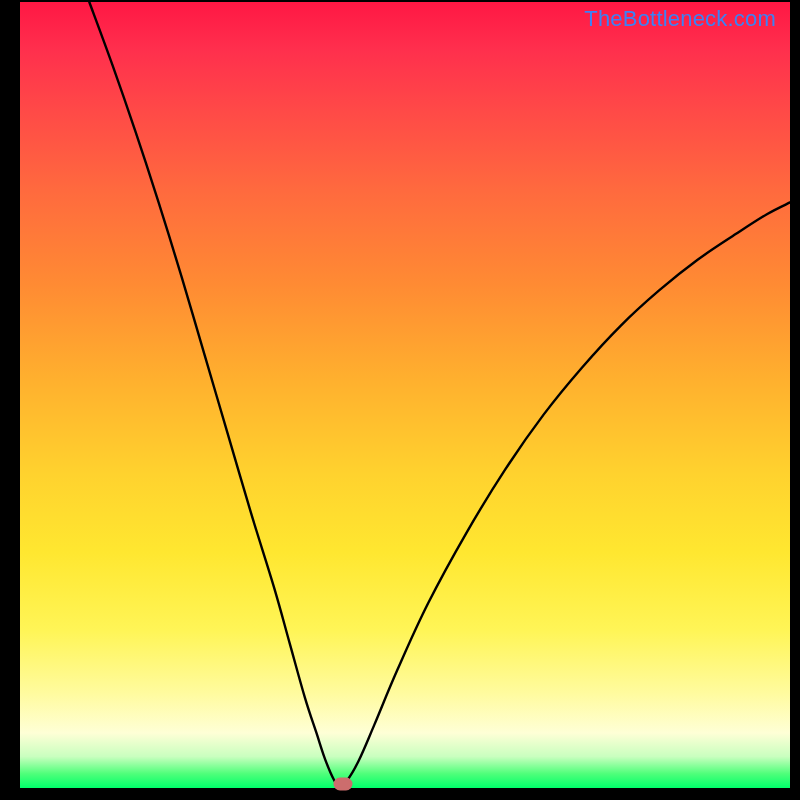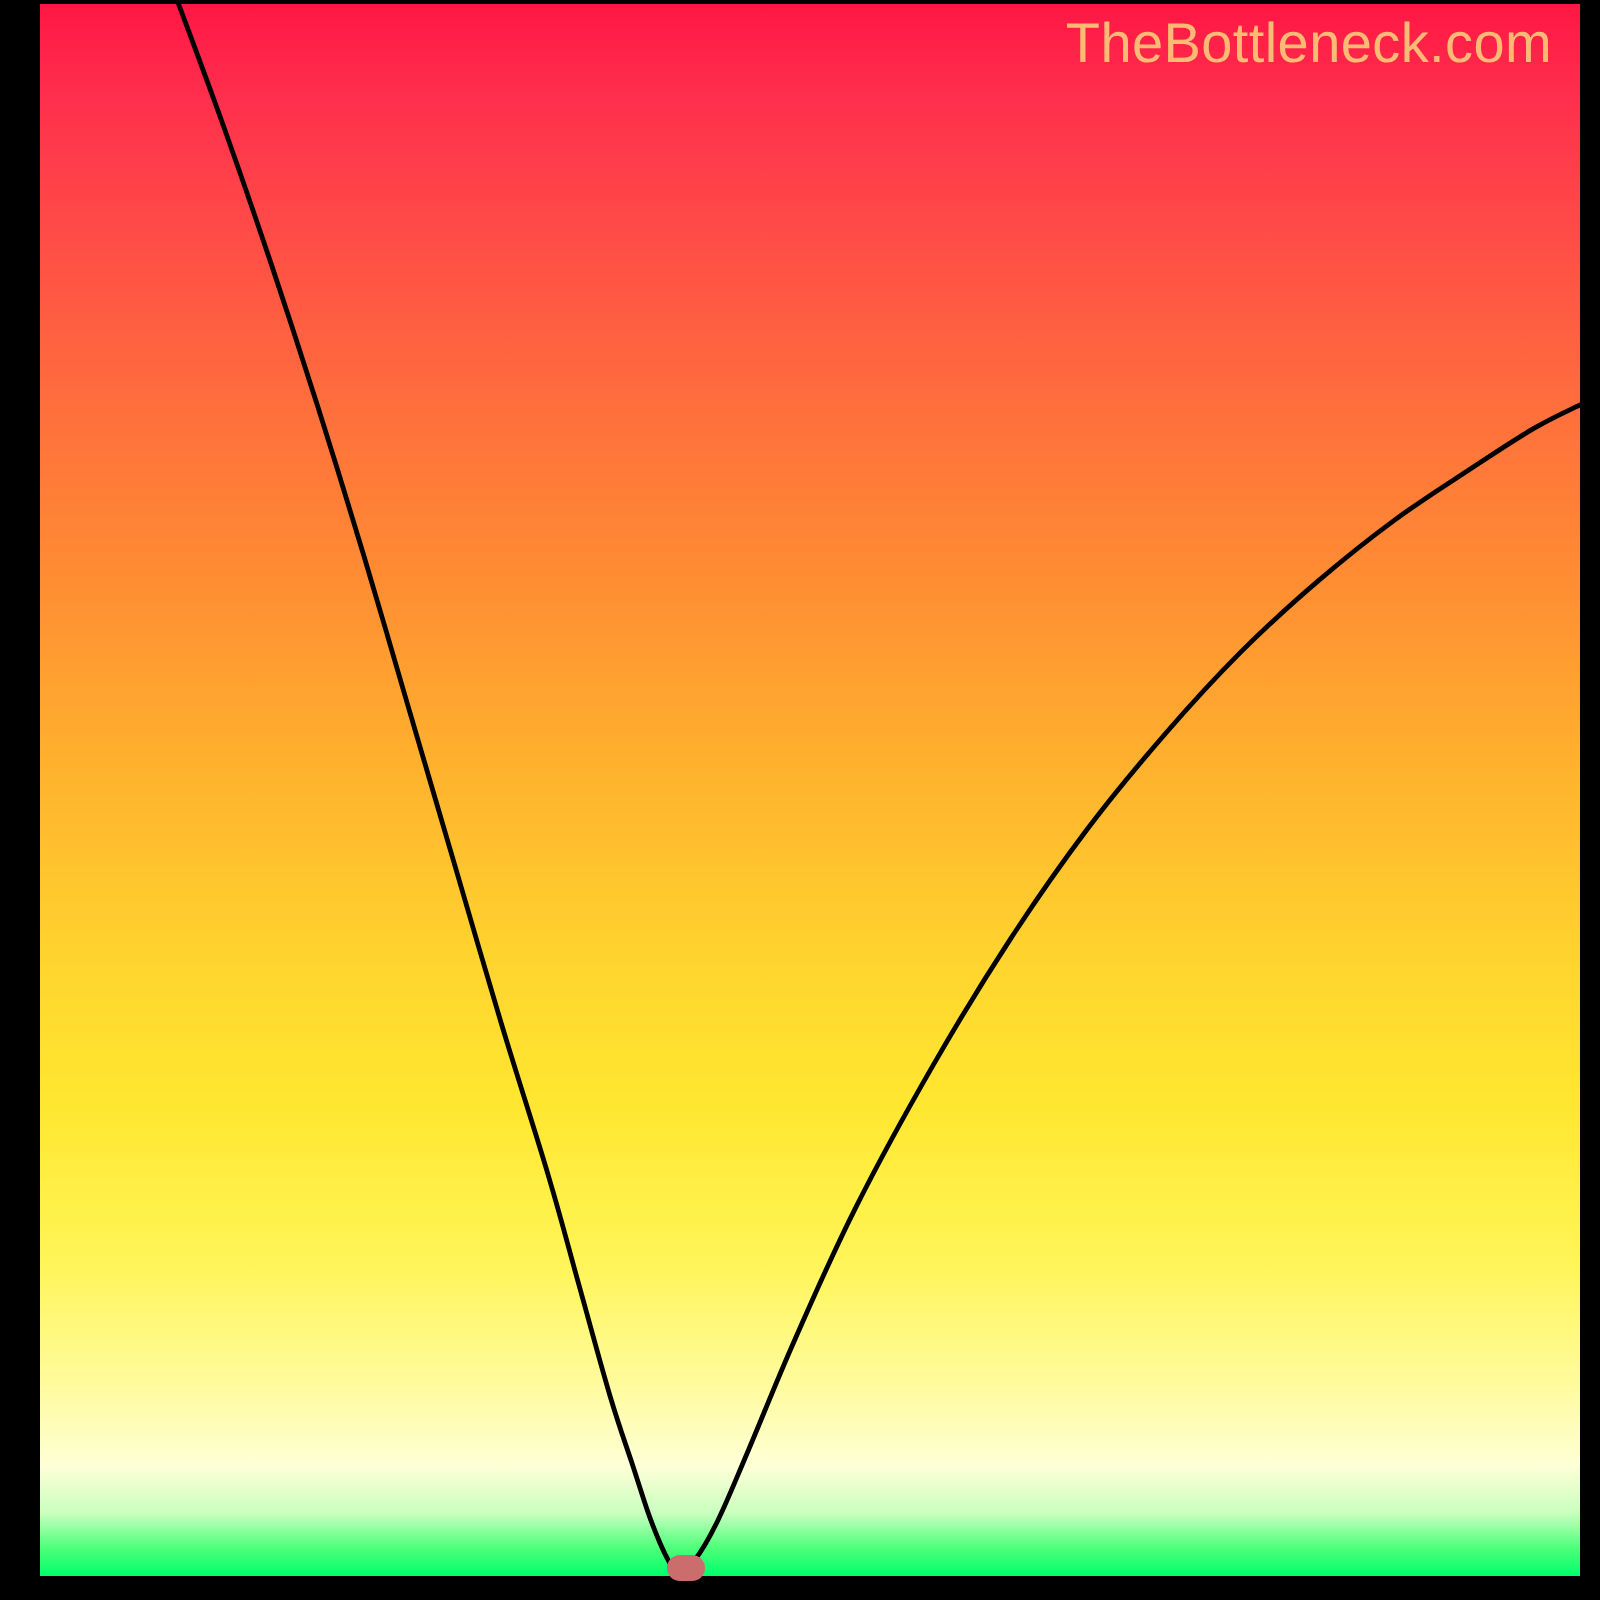--- a/index.html
+++ b/index.html
@@ -47,23 +47,23 @@
       #feffd6 93%,
       #c9ffbf 96%,
       #4eff7a 98.2%,
       #00ff6a 100%
     );
   }
   .watermark {
     position: absolute;
     top: 4px;
     right: 14px;
-    font-size: 28px;
+    font-size: 22px;
     font-weight: 500;
-    color: #fdba74;
+    color: #3b82f6;
     letter-spacing: 0.2px;
     user-select: none;
   }
   svg.curve {
     position: absolute;
     left: 0;
     top: 0;
     width: 770px;
     height: 786px;
     overflow: visible;

